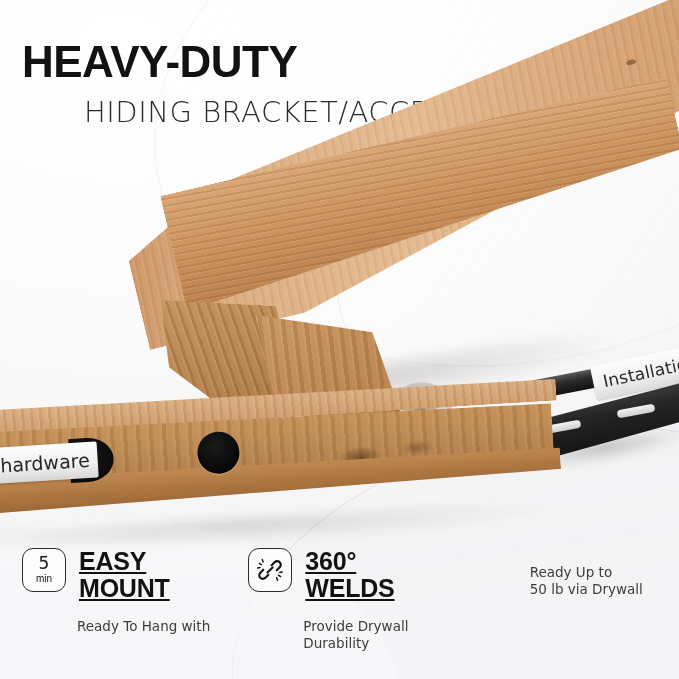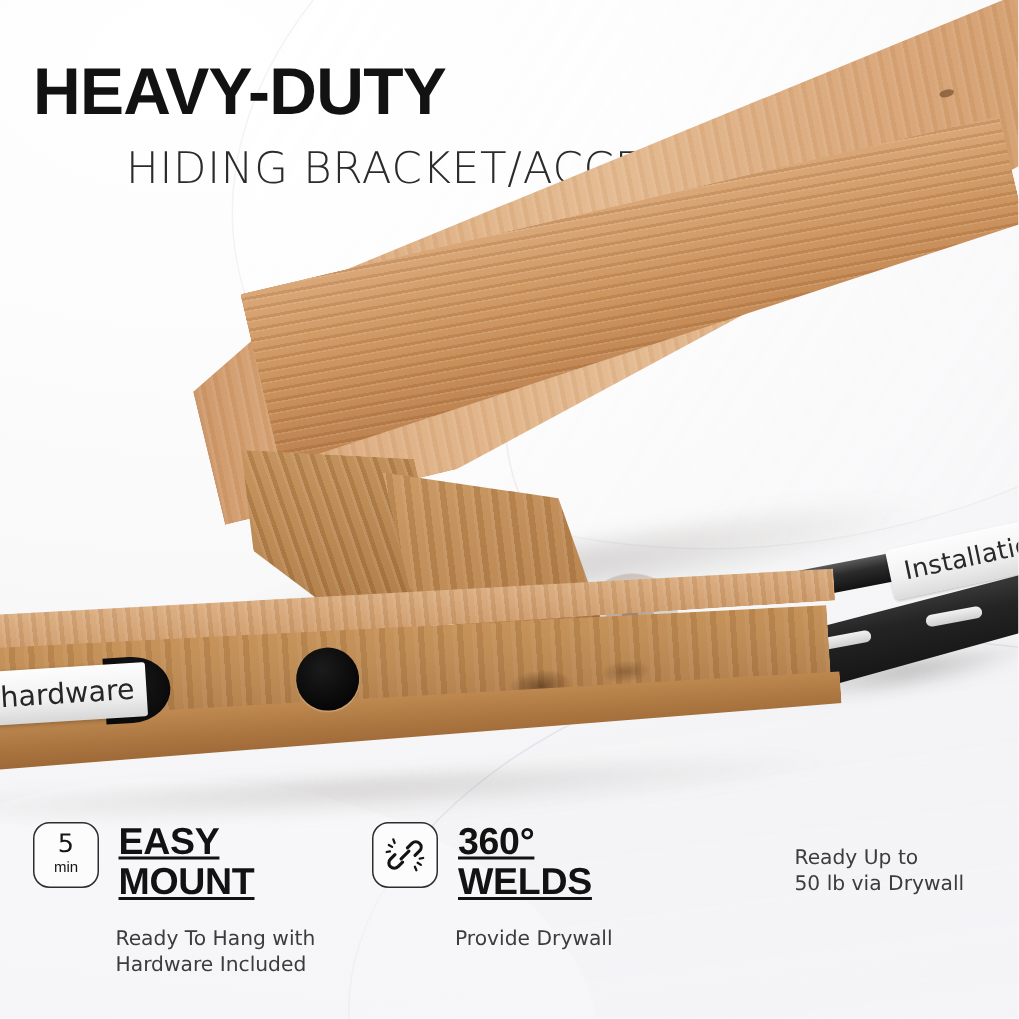--- a/index.html
+++ b/index.html
@@ -311,21 +311,20 @@
           <span class="big">5</span>
           <span class="small">min</span>
         </div>
         <div class="ftitle">
           <div>EASY</div>
           <div>MOUNT</div>
         </div>
       </div>
       <div class="fsub">
         <div>Ready To Hang with</div>
-        <div>Hardware Included</div>
       </div>
     </div>
 
     <div class="feature">
       <div class="feat-row">
         <div class="fbox">
           <svg width="26" height="26" viewBox="0 0 26 26" aria-hidden="true">
             <g fill="none" stroke="#141414" stroke-width="2.1" stroke-linecap="round">
               <path d="M14.6 8.2 L17.6 5.2 a3.6 3.6 0 0 1 5.1 5.1 L19.7 13.3"></path>
               <path d="M11.4 17.8 L8.4 20.8 a3.6 3.6 0 0 1 -5.1 -5.1 L6.3 12.7"></path>
@@ -341,20 +340,21 @@
             </g>
           </svg>
         </div>
         <div class="ftitle">
           <div>360°</div>
           <div>WELDS</div>
         </div>
       </div>
       <div class="fsub">
         <div>Provide Drywall</div>
+        <div>Durability</div>
       </div>
     </div>
 
     <div class="feature">
       <div class="fsub">
         <div>Ready Up to</div>
         <div>50 lb via Drywall</div>
       </div>
     </div>
 

